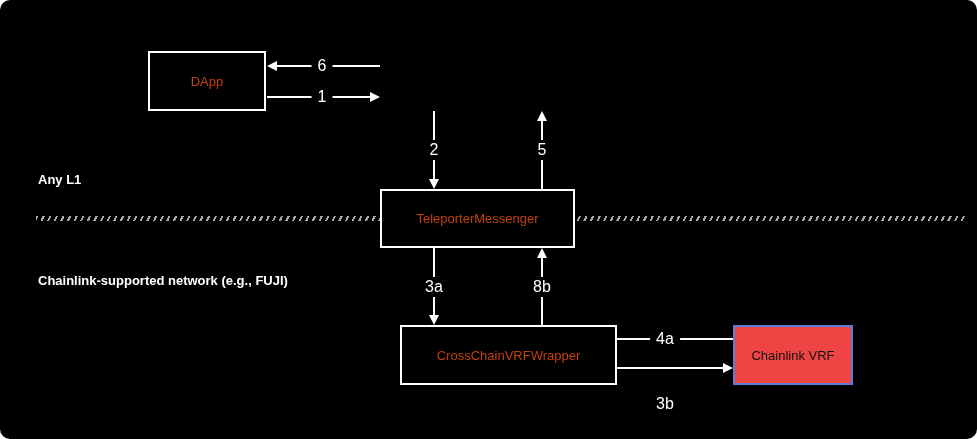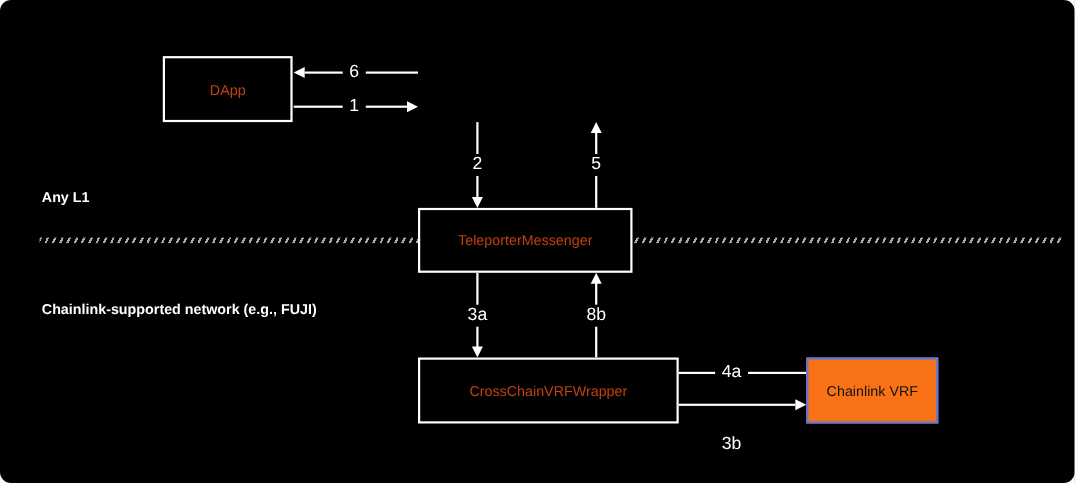--- a/index.html
+++ b/index.html
@@ -24,21 +24,21 @@
     border: 2px solid #ffffff;
     color: #c2410c;
     display: flex;
     align-items: center;
     justify-content: center;
     font-size: 13px;
     z-index: 3;
     text-align: center;
   }
   .node.blue {
-    background: #f97316;
+    background: #ef4444;
     border-color: #5E7CD9;
     color: #111111;
   }
   
   .line {
     position: absolute;
     background: #ffffff;
     z-index: 2;
   }
   .line.h { height: 2px; }
@@ -120,21 +120,21 @@
 
   <div class="node" style="left:148px; top:51px; width:118px; height:60px;">
     <span>DApp</span>
   </div>
 
 
   <div class="node" style="left:380px; top:189px; width:195px; height:59px;">
     <span>TeleporterMessenger</span>
   </div>
 
-  <div class="node" style="left:380px; top:325px; width:237px; height:60px;">
+  <div class="node" style="left:400px; top:325px; width:217px; height:60px;">
     <span>CrossChainVRFWrapper</span>
   </div>
 
   <div class="node blue" style="left:733px; top:325px; width:120px; height:60px;">
     <span>Chainlink VRF</span>
   </div>
 
   <div>
     <div class="line h" style="left:277px; top:65px; width:103px;"></div>
     <div class="head left" style="left:267px; top:66px;"></div>

